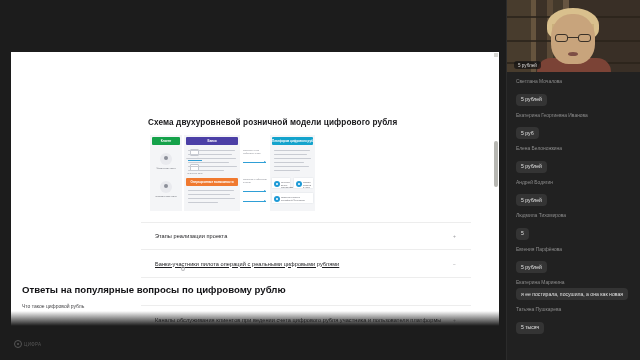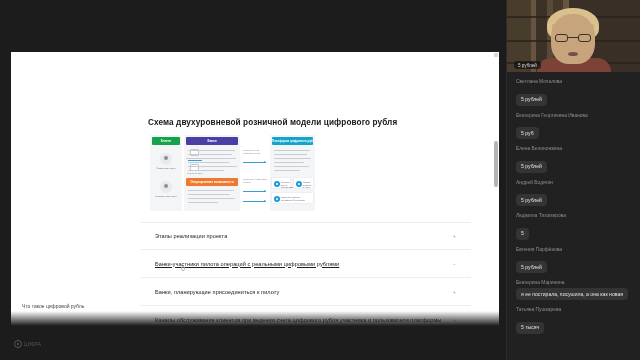--- a/index.html
+++ b/index.html
@@ -359,20 +359,21 @@
         </div>
 
       </div>
 
       <div class="doc-scrollbar">
         <div class="doc-scrollbar-cap" style="top:0;"></div>
         <div class="doc-scrollbar-thumb"></div>
       </div>
     </div>
 
+    <div class="faq-heading">Ответы на популярные вопросы по цифровому рублю</div>
     <div class="faq-sub">Что такое цифровой рубль</div>
     <div class="doc-mask"></div>
 
     <div class="watermark">
       <span class="wm-mark"></span>
       <span class="wm-text">ЦИФРА</span>
     </div>
   </div>
 
   <div class="rail">

